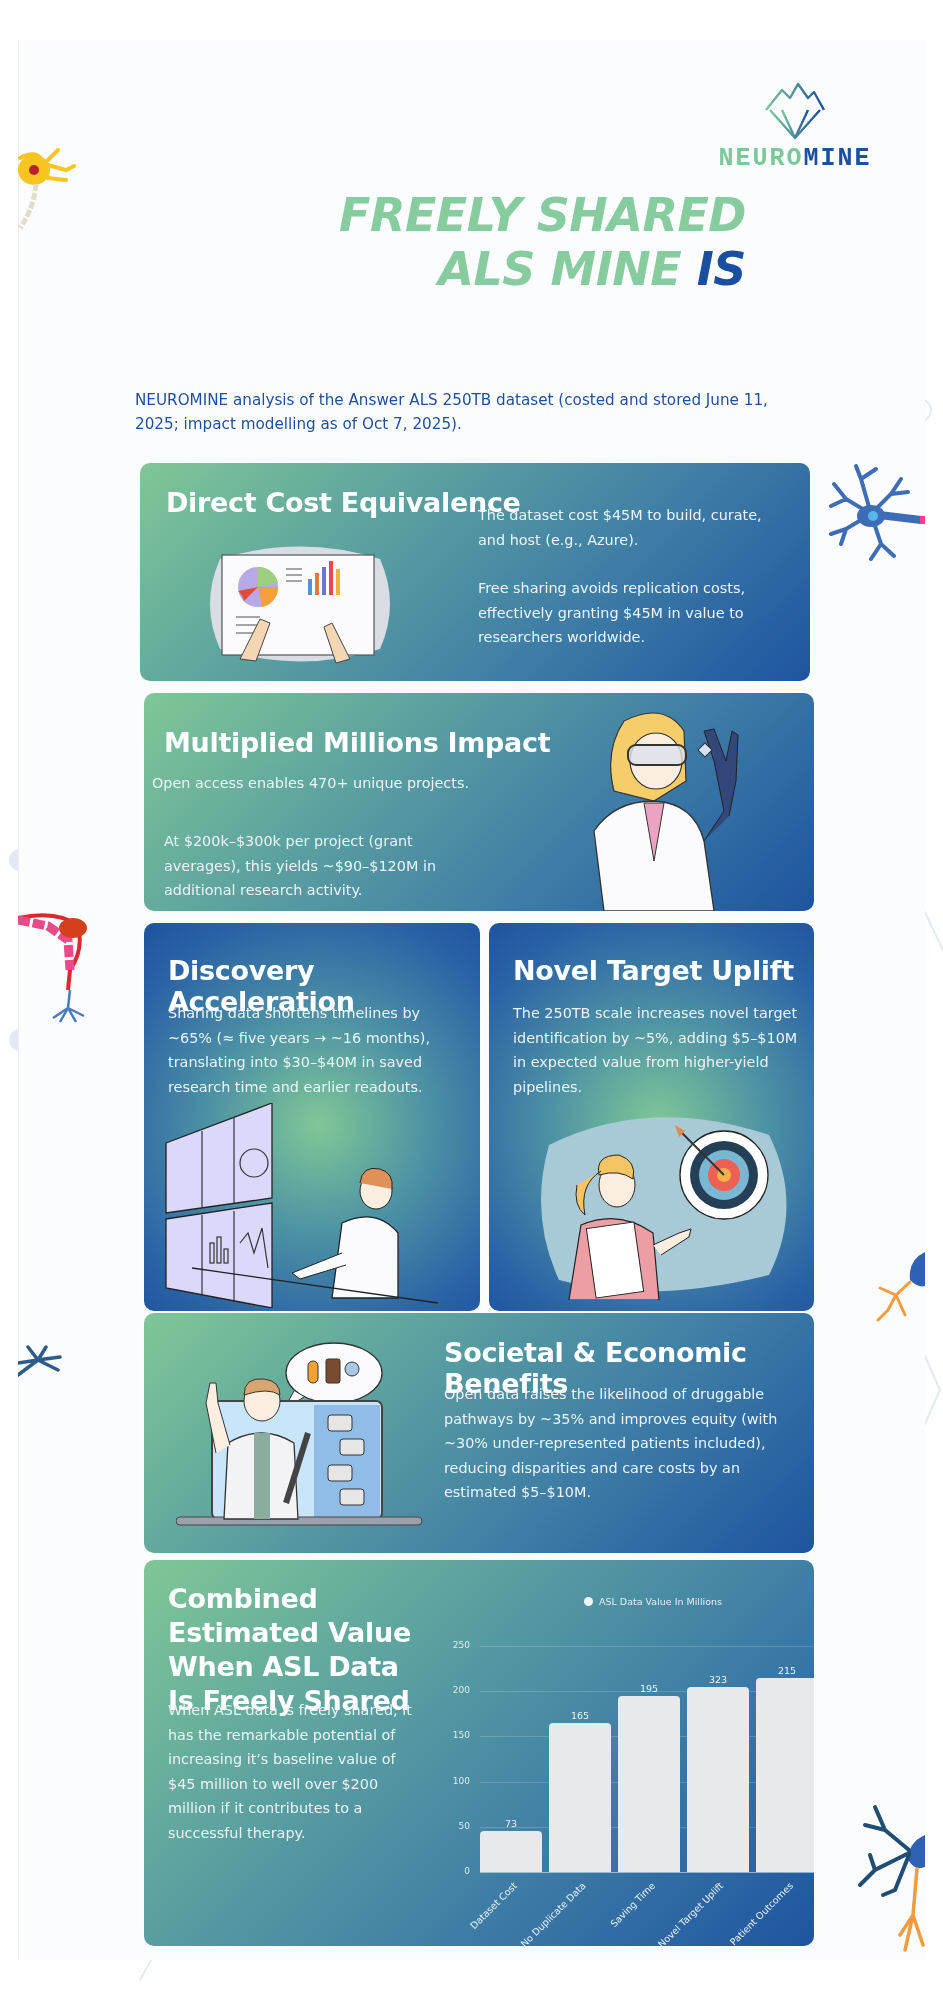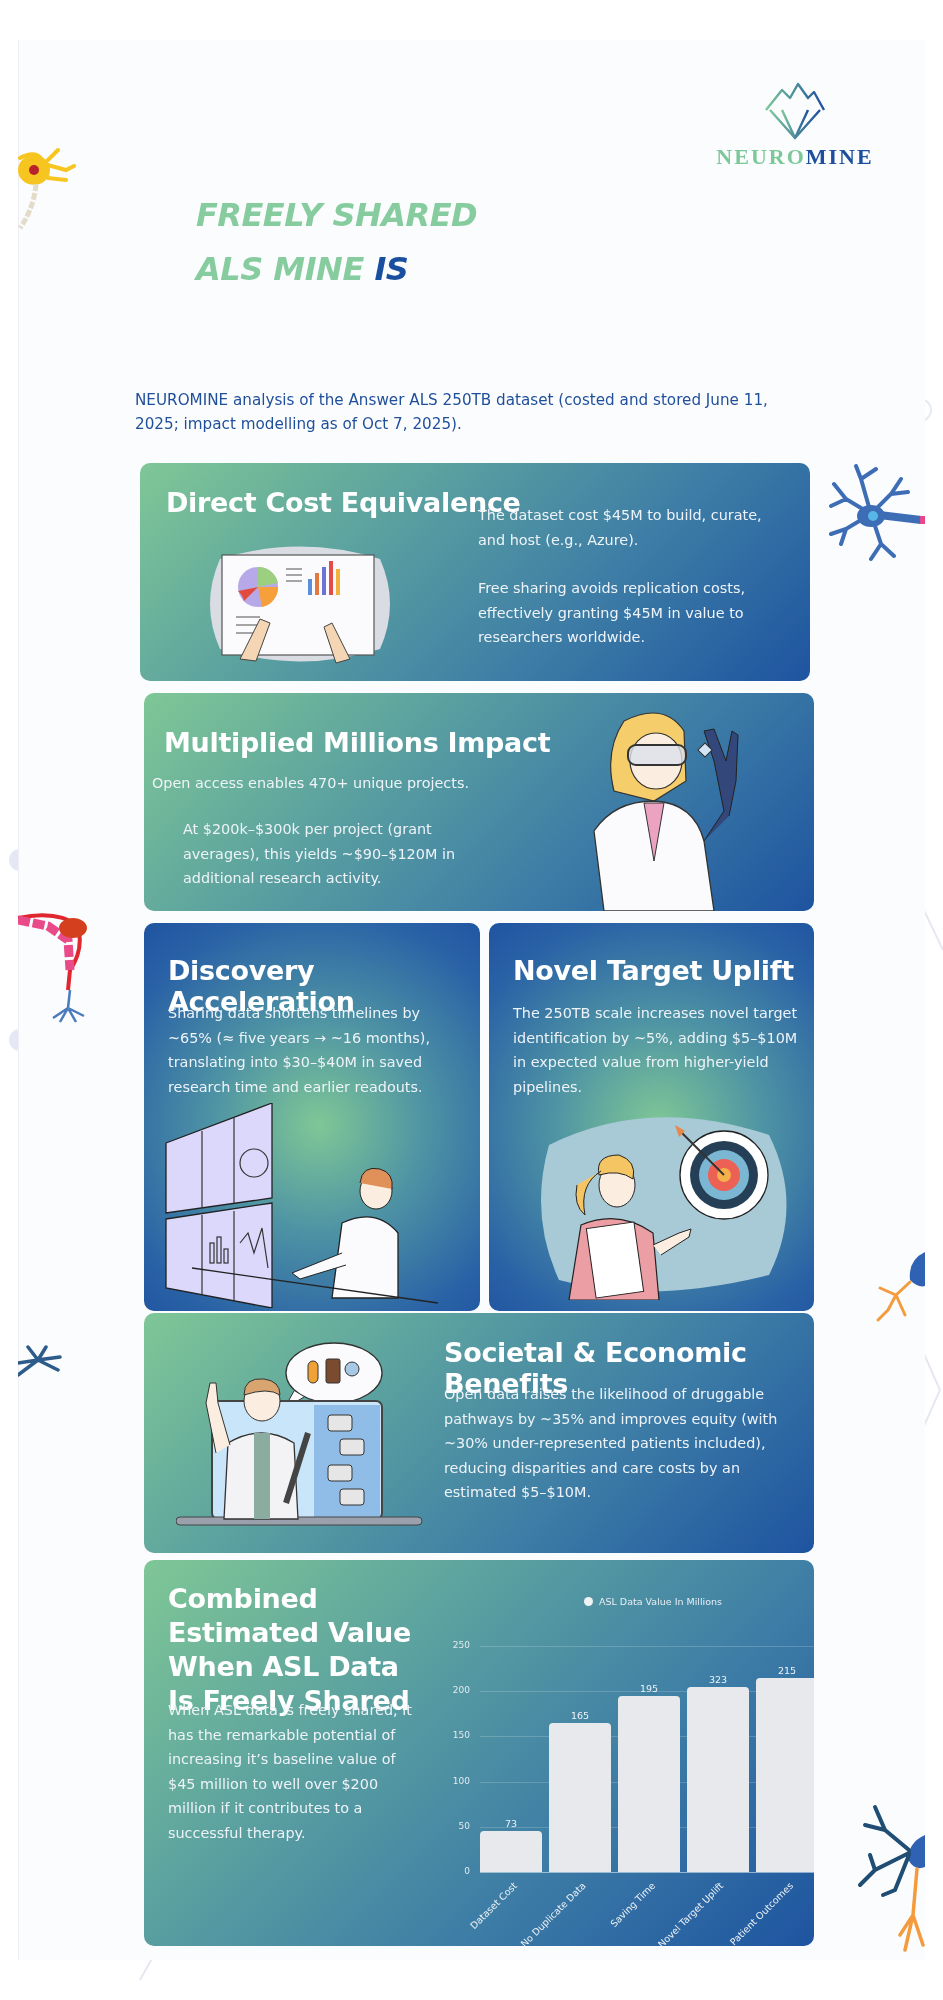--- a/index.html
+++ b/index.html
@@ -7,26 +7,26 @@
   body { font-family: "DejaVu Sans", "Liberation Sans", sans-serif; position: relative; }
 
   .page {
     position: absolute; left: 18px; top: 40px; width: 907px; height: 1920px;
     background: #fbfcfe; border-left: 1px solid #eceef3;
   }
   .bg-network { position: absolute; left: 0; top: 0; width: 943px; height: 2000px; z-index: 0; }
 
   .logo { position: absolute; left: 690px; top: 80px; width: 210px; height: 100px; text-align: center; z-index: 2; }
   .logo svg { display: block; margin: 0 auto; }
-  .logo-text { font-family: Liberation Serif, serif; font-weight: bold; font-size: 22px; letter-spacing: 2px; margin-top: 4px; }
+  .logo-text { font-family: Liberation Mono, monospace; font-weight: bold; font-size: 25px; letter-spacing: 2px; margin-top: 4px; }
   .logo-text .g { color: #7cc899; }
   .logo-text .b { color: #1d4f9e; }
 
-  .headline { position: absolute; left: 196px; top: 188px; width: 580px; text-align: left; z-index: 2;
-    font-family: "DejaVu Sans", sans-serif; font-weight: bold; font-style: italic; font-size: 32px; line-height: 54px; letter-spacing: -0.5px; }
+  .headline { position: absolute; left: 166px; top: 188px; width: 580px; text-align: right; z-index: 2;
+    font-family: "DejaVu Sans", sans-serif; font-weight: bold; font-style: italic; font-size: 46px; line-height: 54px; letter-spacing: -0.5px; }
   .headline .green { color: #86cc9e; }
   .headline .blue { color: #1a4e9e; }
 
   .intro { position: absolute; left: 135px; top: 388px; width: 680px; font-size: 15.2px; line-height: 24px; color: #1f4e9a; z-index: 2; }
 
   .card {
     position: absolute; border-radius: 10px; overflow: hidden; z-index: 2;
     background: linear-gradient(135deg, #7fc796 0%, #5aa0a0 35%, #3e7ea6 65%, #1e54a0 100%);
     color: #fff;
   }
@@ -188,21 +188,21 @@
         <line x1="36" y1="94" x2="60" y2="94"></line>
       </g>
     <path d="M40 120 L60 80 L70 84 L56 122Z" fill="#f4d6b5" stroke="#444"></path>
     <path d="M150 120 L132 84 L124 88 L136 124Z" fill="#f4d6b5" stroke="#444"></path>
   </svg>
 </div>
 
 <div class="card" style="left:144px;top:693px;width:670px;height:218px;">
   <h2 style="left:20px;top:34px;">Multiplied Millions Impact</h2>
   <p style="left:8px;top:70px;width:360px;margin-top:8px;">Open access enables 470+ unique projects.</p>
-  <p style="left:20px;top:124px;width:300px;margin-left:19px;">At $200k–$300k per project (grant averages), this yields ~$90–$120M in additional research activity.</p>
+  <p style="left:20px;top:136px;width:300px;">At $200k–$300k per project (grant averages), this yields ~$90–$120M in additional research activity.</p>
   <svg class="illus" style="left:410px;top:8px;" width="200" height="210">
     <path d="M70 20 Q110 0 130 30 L132 80 L100 100 L60 90 Q50 50 70 20Z" fill="#f6cd6b" stroke="#333" stroke-width="1.2"></path>
     <ellipse cx="102" cy="60" rx="26" ry="28" fill="#fbeee0" stroke="#333" stroke-width="1.2"></ellipse>
     <rect x="74" y="44" width="58" height="20" rx="8" fill="rgba(220,225,235,0.8)" stroke="#333" stroke-width="2"></rect>
     <path d="M50 210 L40 130 Q60 100 100 100 Q140 102 150 140 L160 210Z" fill="#fbfbfd" stroke="#333" stroke-width="1.3"></path>
     <path d="M90 102 L100 160 L110 102Z" fill="#eca3c2" stroke="#333"></path>
     <path d="M150 140 L170 110 L160 60 L150 30 L160 28 L172 60 L178 30 L184 34 L182 80 L175 115" fill="#33477a" stroke="#222"></path>
     <rect x="146" y="44" width="10" height="10" transform="rotate(45 151 49)" fill="#d3e4f5" stroke="#333"></rect>
   </svg>
 </div>

